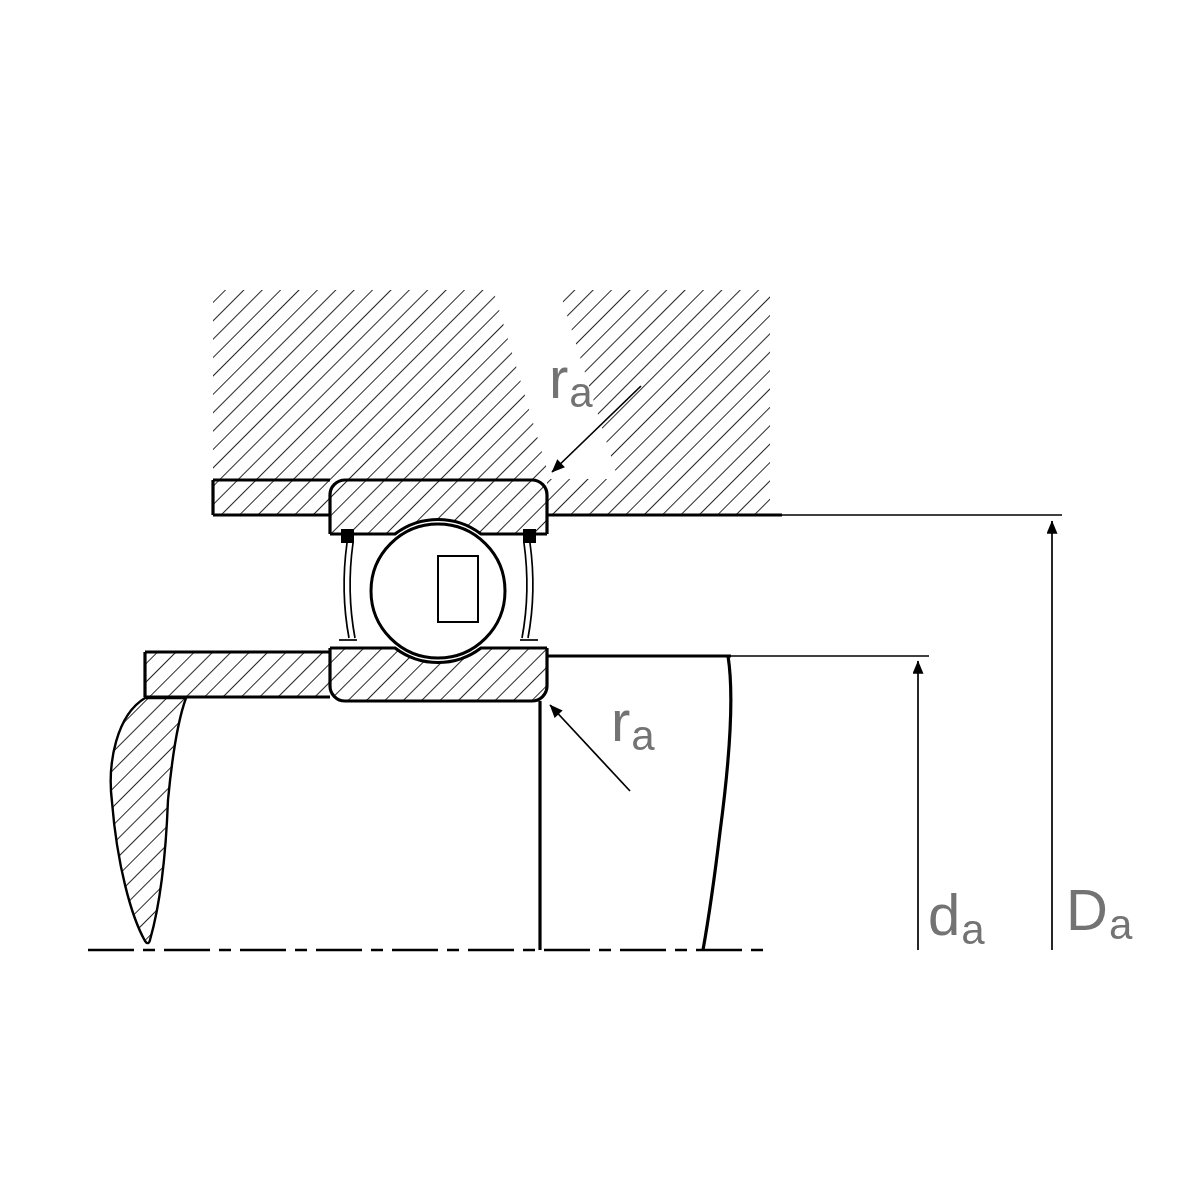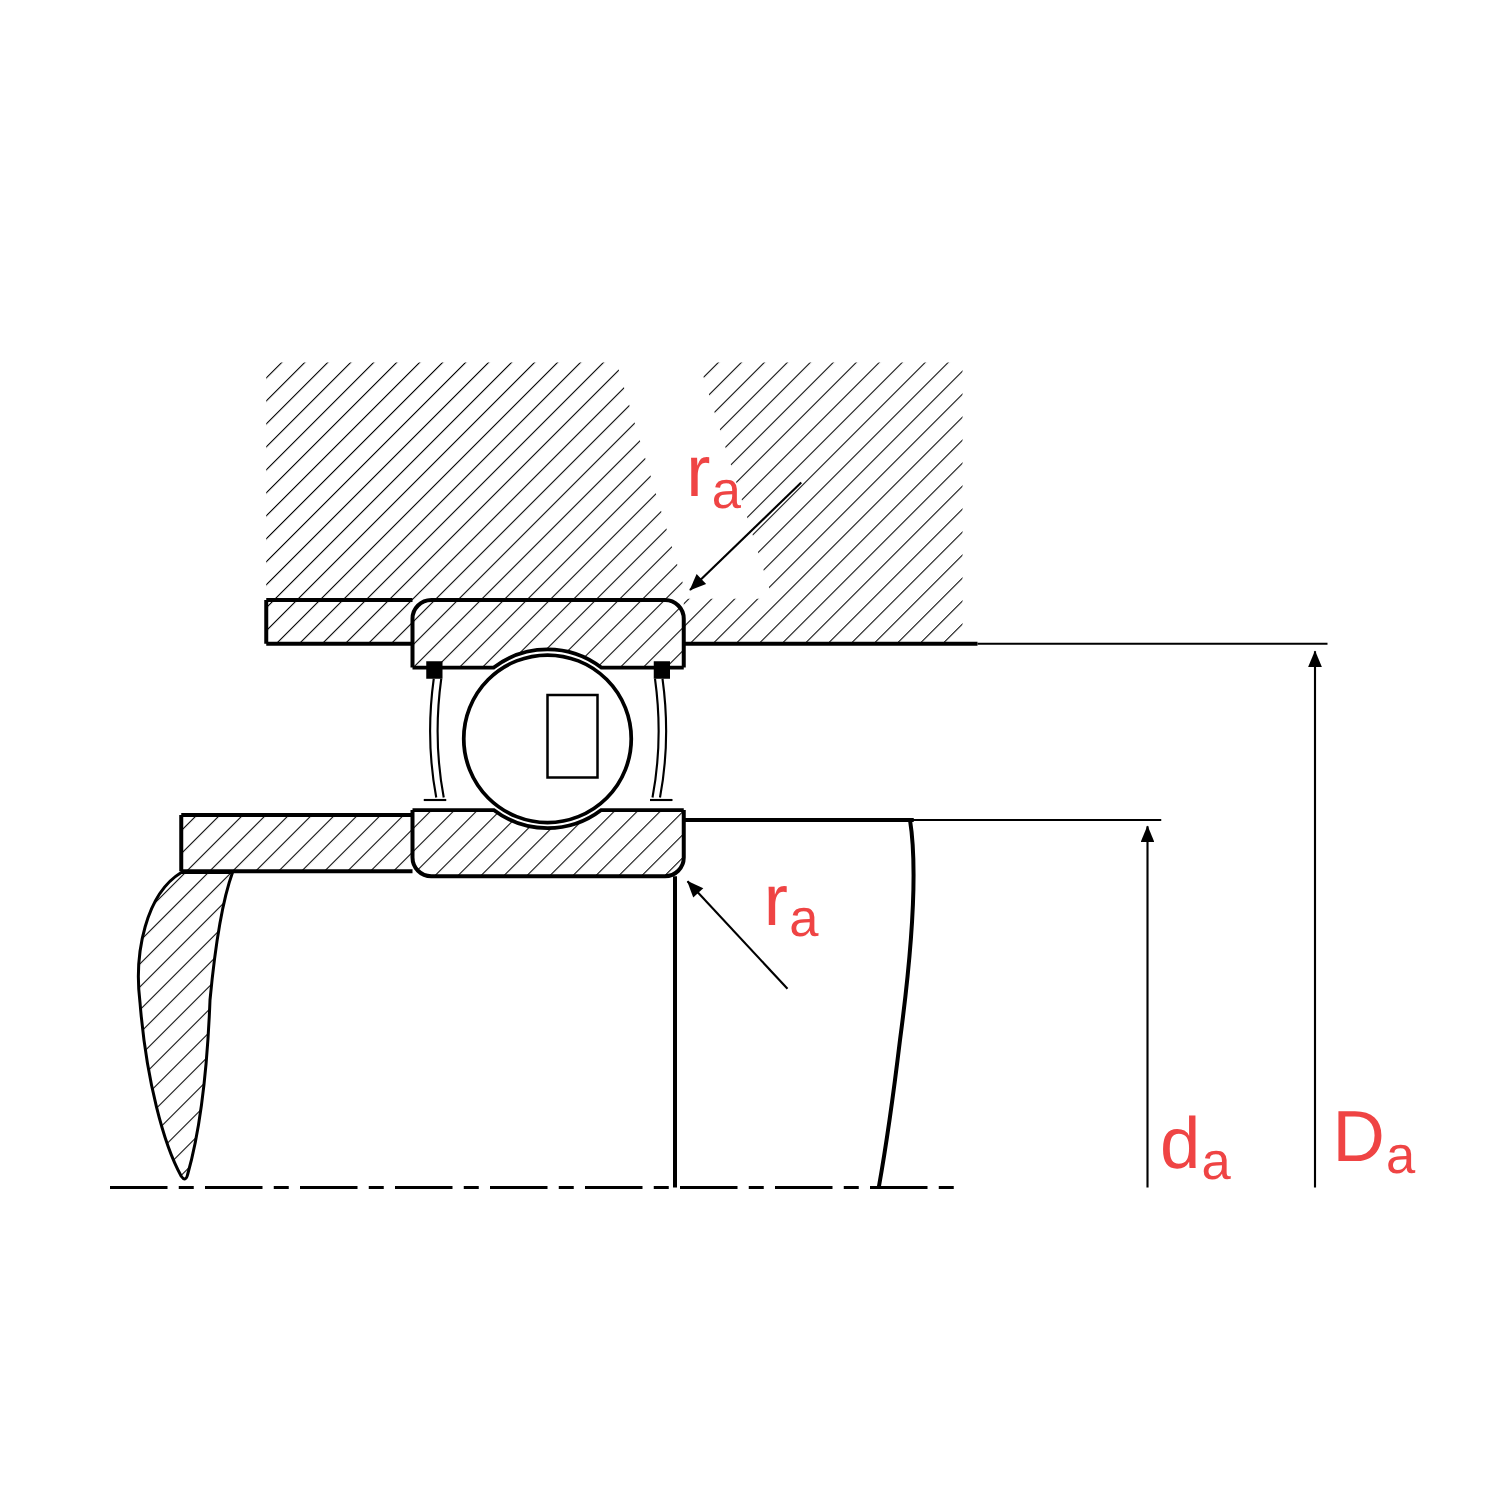--- a/index.html
+++ b/index.html
@@ -1,19 +1,19 @@
 <!DOCTYPE html>
 <html><head>
 <meta charset="utf-8">
 <style>
   html,body{margin:0;padding:0;background:#fff;}
   .canvas{position:relative;width:1200px;height:1200px;background:#fff;overflow:hidden;
           font-family:"Liberation Sans", sans-serif;}
   svg{position:absolute;left:0;top:0;}
-  .dim-label{position:absolute;color:#ef4444;line-height:1;white-space:nowrap;}
+  .dim-label{position:absolute;color:#737373;line-height:1;white-space:nowrap;}
   .dim-label .base{font-size:58px;}
   .dim-label .sub{font-size:42px;position:relative;top:9px;margin-left:1px;}
 </style>
 </head>
 <body>
 
 <div class="canvas">
 
 <svg width="1200" height="1200" viewBox="0 0 1200 1200">
   <defs>

